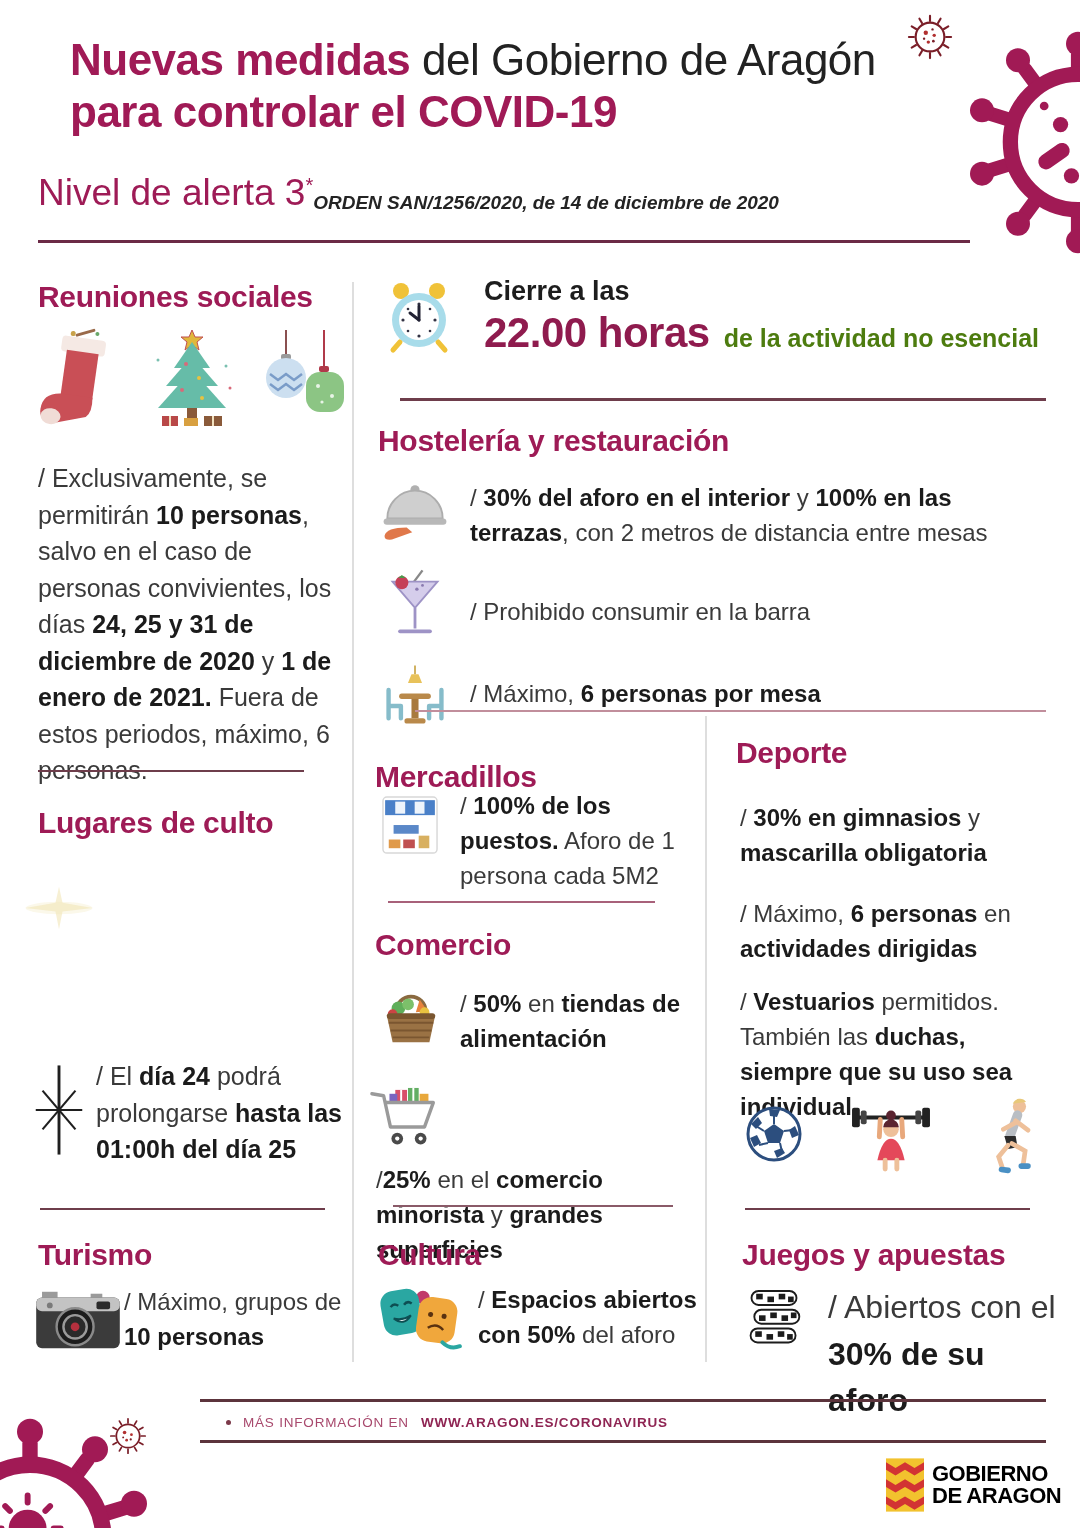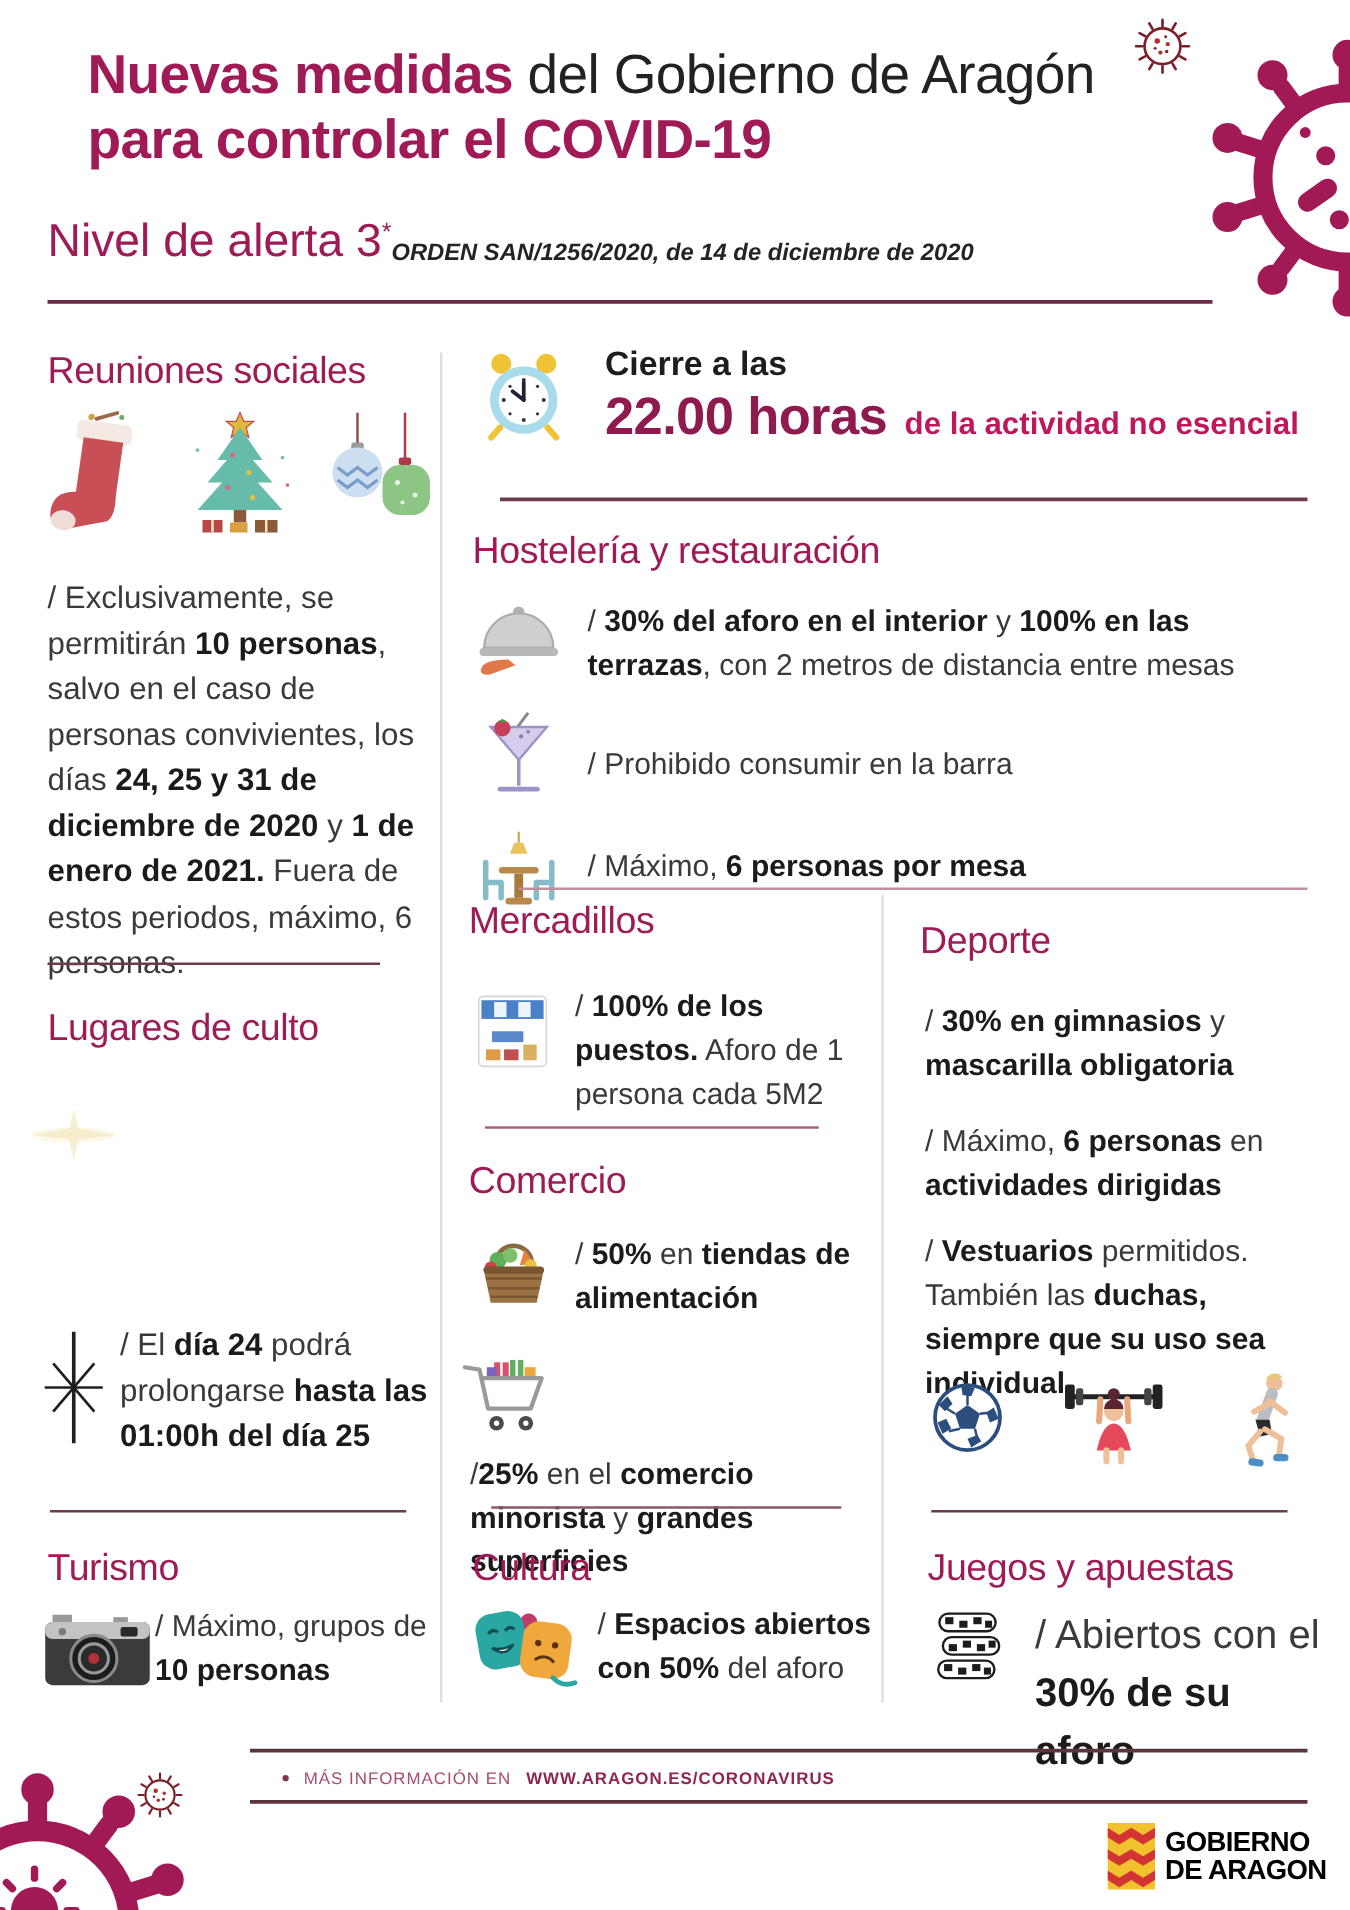--- a/index.html
+++ b/index.html
@@ -1,40 +1,40 @@
 <!DOCTYPE html>
 <html><head>
 <meta charset="utf-8">
 <style>
   html,body{margin:0;padding:0;background:#fff;}
   #page{position:relative;width:1080px;height:1528px;background:#ffffff;overflow:hidden;
         font-family:"Liberation Sans", sans-serif;color:#2e2e2e;}
   .abs{position:absolute;}
-  .h2{font-size:30px;font-weight:normal;color:#9E1B56;letter-spacing:-0.3px;text-align:center;}
+  .h2{font-size:30px;font-weight:bold;color:#9E1B56;letter-spacing:-0.3px;text-align:center;}
   .body-txt{font-size:24px;line-height:1.46;color:#3a3a3a;}
   .body-txt .b,.b{font-weight:bold;color:#1b1b1b;}
   .rule{position:absolute;height:2px;background:#6E3D4B;}
   .rule-dark{background:#5C343C;}
   .rule-pink{background:#C18E9C;}
   .rule-mag{background:#A8617A;}
   .vdiv{position:absolute;width:2px;background:#DEDEDE;}
   .item{display:flex;align-items:flex-start;}
   .icn{flex:0 0 auto;display:flex;justify-content:center;align-items:flex-start;}
   
   .title{font-size:44px;line-height:1.18;letter-spacing:-0.5px;font-weight:400;color:#222;margin-left:32px;}
   .title .accent{color:#A01A56;font-weight:bold;}
   .alert-row{display:flex;align-items:flex-end;}
   .alert{font-size:37px;color:#9E1B56;font-weight:400;}
   .alert sup{font-size:20px;}
   .orden{font-size:19px;font-style:italic;font-weight:bold;color:#242424;letter-spacing:0;}
   
   .cierre-l1{font-size:27px;font-weight:bold;color:#1d1d1d;}
   .cierre-l2{display:flex;align-items:baseline;gap:14px;margin-top:2px;}
   .cierre-time{font-size:42px;font-weight:bold;color:#8F1B4E;letter-spacing:-0.5px;}
-  .cierre-rest{font-size:25px;font-weight:bold;color:#be185d;}
+  .cierre-rest{font-size:25px;font-weight:bold;color:#4d7c0f;}
   
   .foot-info{display:flex;align-items:center;gap:12px;font-size:13.5px;letter-spacing:0.8px;color:#A8496D;}
   .foot-info .lnk{font-weight:bold;color:#8F2553;}
   .dot{width:5px;height:5px;border-radius:50%;background:#7c3a4a;}
   .logo{display:flex;align-items:center;gap:8px;}
   .logo-txt{font-size:22px;font-weight:800;line-height:0.98;color:#000000;letter-spacing:-0.5px;}
 </style>
 </head>
 <body>
 
@@ -286,21 +286,21 @@
             <path d="M72,30 V62 M72,48 H58 M58,48 V62"></path>
           </g>
         </svg>
       </div>
       <div class="body-txt" style="flex:1;margin-left:18px;padding-top:16px;"><span>/  Máximo, </span><span class="b">6 personas por mesa</span></div>
     </div>
   </div>
 
   <div class="rule rule-pink" style="left:415px;top:710px;width:631px;"></div>
 
-  <div class="abs h2" style="left:375px;top:720px;">Mercadillos</div>
+  <div class="abs h2" style="left:375px;top:760px;">Mercadillos</div>
   <div class="abs item" style="left:380px;top:788px;width:300px;">
     <div class="icn" style="width:60px;padding-top:8px;">
       <svg width="56" height="60" viewBox="0 0 58 62">
         <rect x="1" y="1" width="56" height="58" rx="4" fill="#fff" stroke="#d8d8d8" stroke-width="1.5"></rect>
         <rect x="4" y="5" width="10" height="14" fill="#4a80c8"></rect>
           <rect x="14" y="5" width="10" height="14" fill="#eef4fb"></rect>
           <rect x="24" y="5" width="10" height="14" fill="#4a80c8"></rect>
           <rect x="34" y="5" width="10" height="14" fill="#eef4fb"></rect>
           <rect x="44" y="5" width="10" height="14" fill="#4a80c8"></rect>
         <rect x="4" y="5" width="50" height="14" fill="none" stroke="#4a80c8" stroke-width="1.5"></rect>

